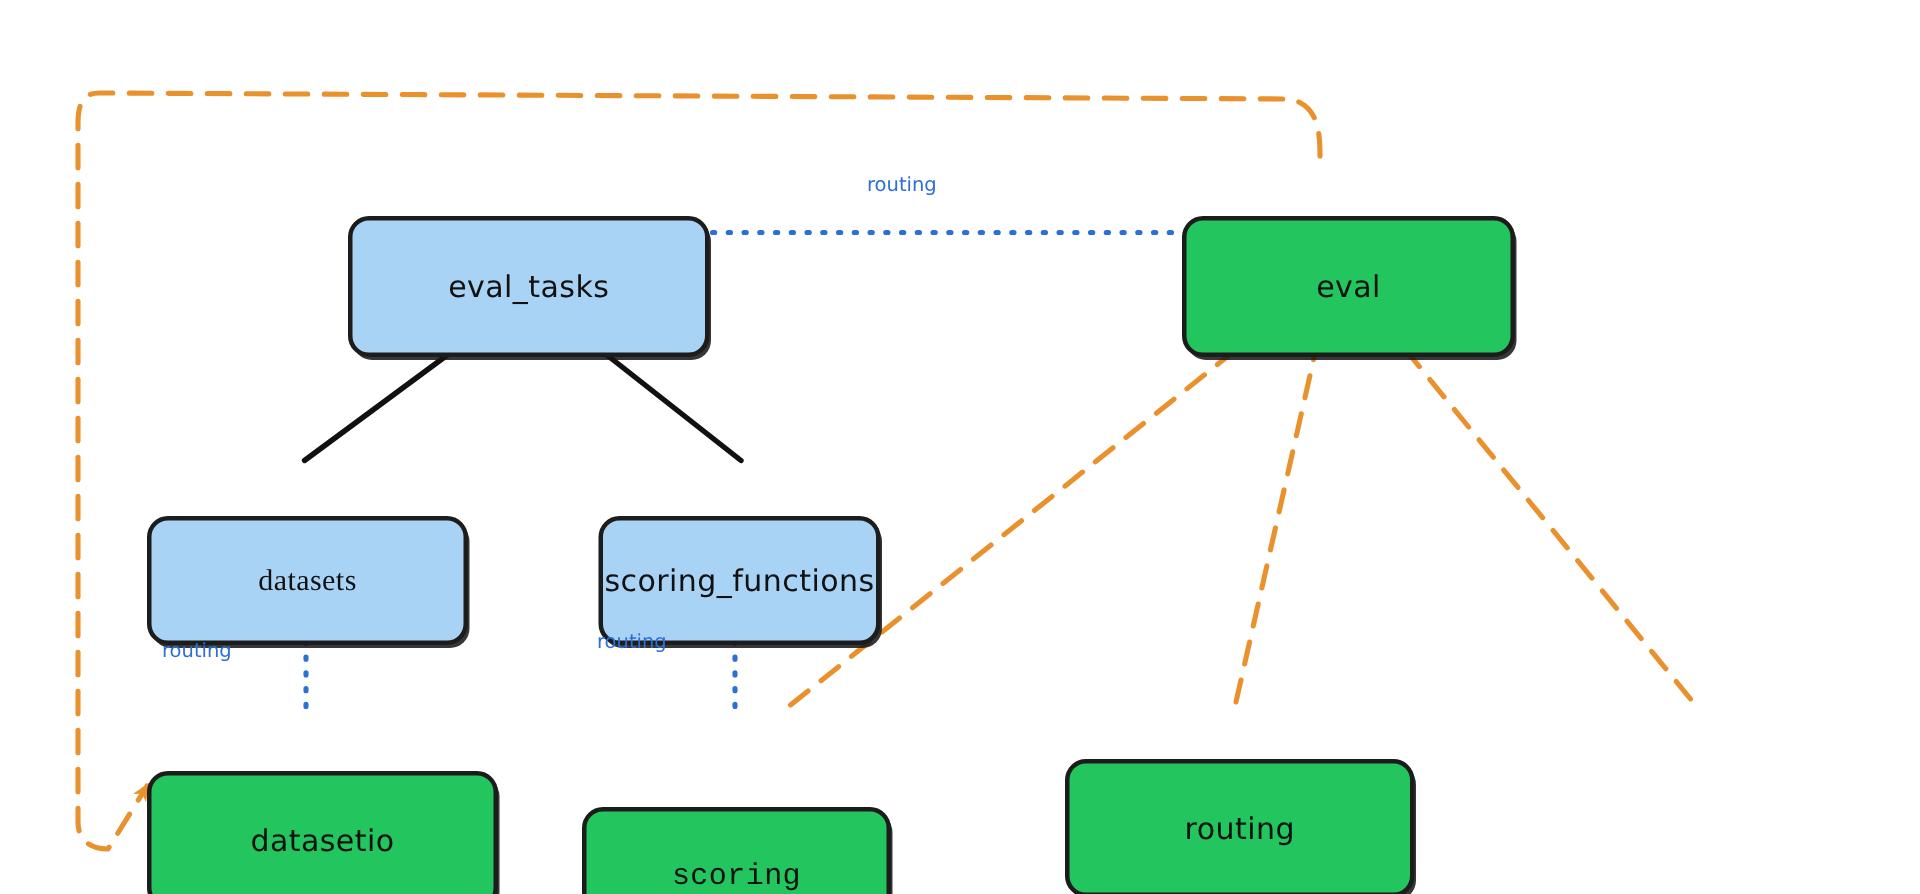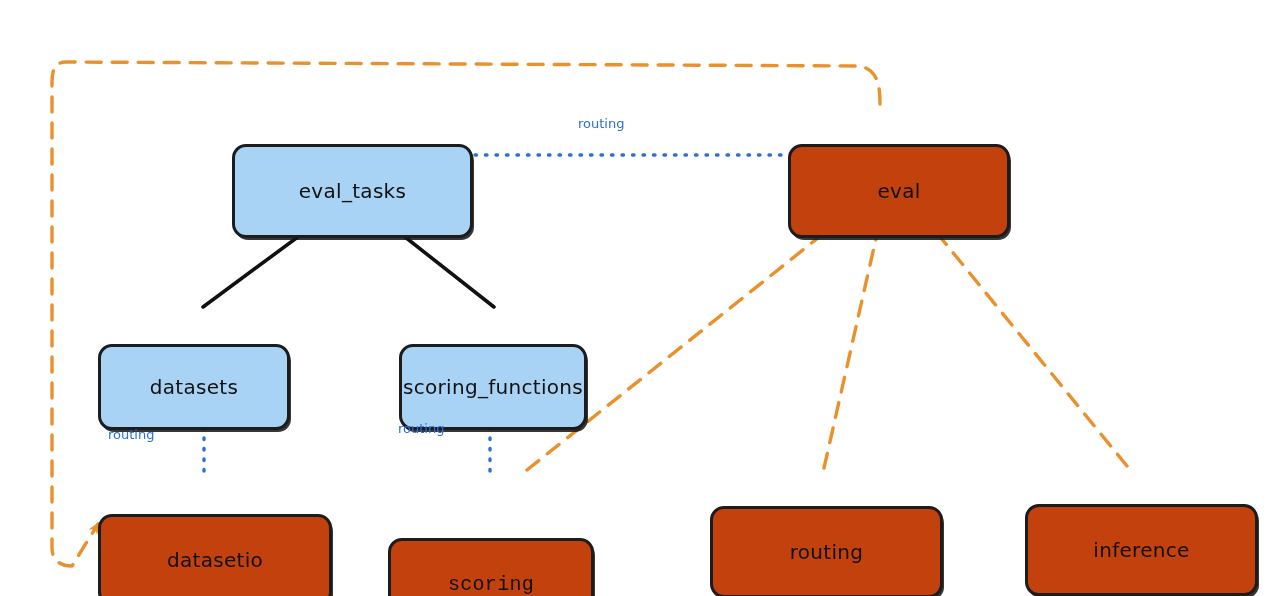--- a/index.html
+++ b/index.html
@@ -34,21 +34,21 @@
     justify-content: center;
     text-align: center;
     color: #111111;
     font-size: 20px;
     letter-spacing: 0.3px;
     font-family: "DejaVu Sans", sans-serif;
     box-shadow: 2px 3px 0 -1px rgba(20,20,20,0.85);
     margin-top: 36px;
   }
   .node.blue  { background: #a9d3f5; }
-  .node.green { background: #c2410c; }
+  .node.green { background: #22c55e; }
   .node .node-label { pointer-events: none; }
 
   .edge-label {
     position: absolute;
     color: #2c6fd6;
     font-size: 13px;
     font-family: "DejaVu Sans", sans-serif;
     white-space: nowrap;
   }
 </style>
@@ -87,43 +87,40 @@
   </svg>
 
   <div class="node blue" style="left:232px; top:108px; width:241px; height:94px;">
     <span class="node-label">eval_tasks</span>
   </div>
 
   <div class="node green" style="left:788px; top:108px; width:222px; height:94px;">
     <span class="node-label">eval</span>
   </div>
 
-  <div class="node blue" style="left:98px; top:308px; width:192px; height:86px;">
+  <div class="node blue" style="left:98px; top:308px; width:214px; height:86px;font-family:Liberation Serif, serif;">
     <span class="node-label">datasets</span>
   </div>
 
   <div class="node blue" style="left:399px; top:308px; width:188px; height:86px;">
     <span class="node-label">scoring_functions</span>
   </div>
 
   <div class="node green" style="left:98px; top:478px; width:234px; height:92px;">
     <span class="node-label">datasetio</span>
   </div>
 
   <div class="node green" style="left:388px; top:502px; width:206px; height:92px;font-family:Liberation Mono, monospace;">
     <span class="node-label">scoring</span>
   </div>
 
   <div class="node green" style="left:710px; top:470px; width:233px; height:92px;">
     <span class="node-label">routing</span>
   </div>
 
-  <div class="node green" style="left:1025px; top:468px; width:233px; height:92px;">
-    <span class="node-label">inference</span>
-  </div>
 
   <div class="edge-label" style="left:578px; top:116px;">routing</div>
 
   <div class="edge-label" style="left:108px; top:427px;">routing</div>
 
   <div class="edge-label" style="left:398px; top:421px;">routing</div>
 
 </div>
 
 </body></html>

